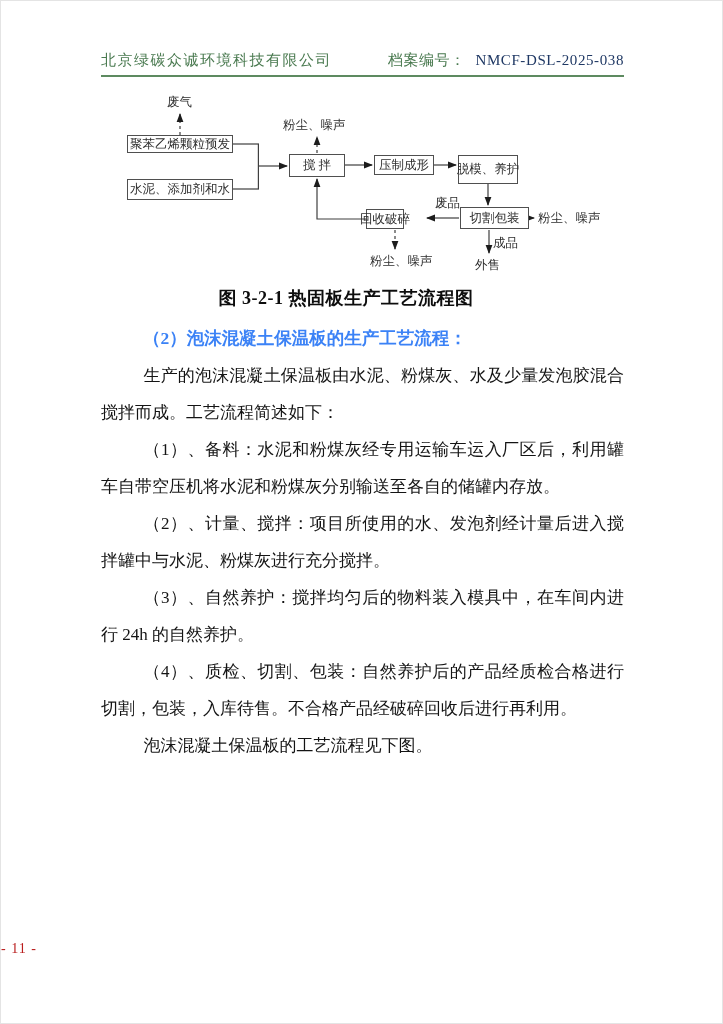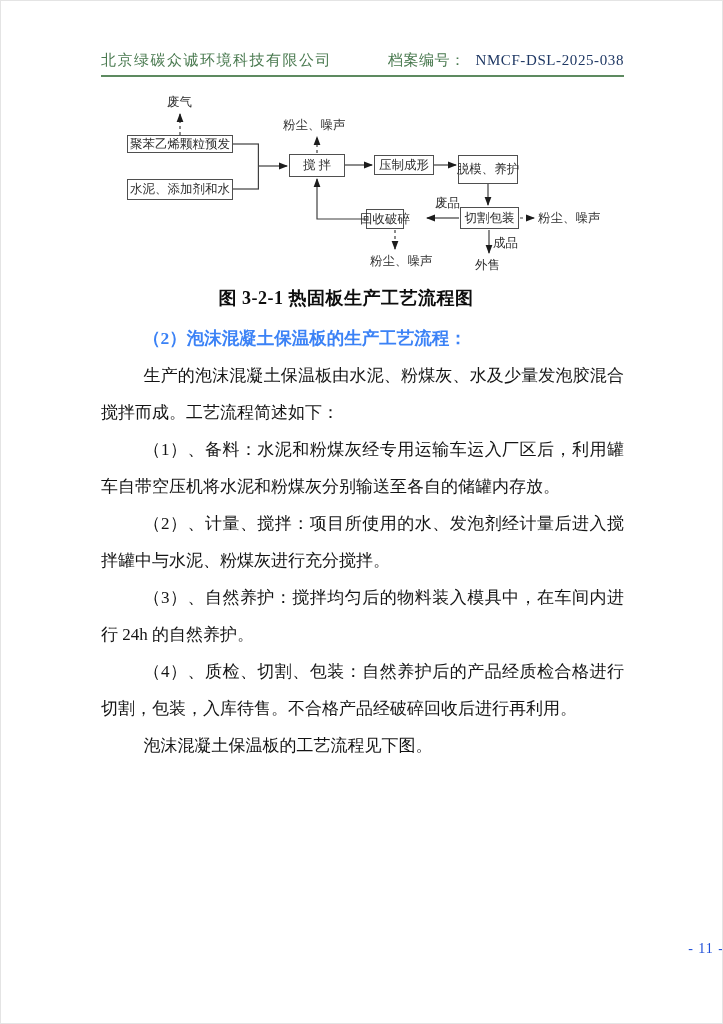--- a/index.html
+++ b/index.html
@@ -66,22 +66,22 @@
   .section-heading {
     font-weight: bold; font-size: 17.5px;
     text-indent: 2.4em; text-align: left;
     color: #3b82f6;
   }
   .body-text p { text-indent: 2.5em; }
   
   .footer {
     position: absolute;
     left: 0; top: 940px; width: 723px;
-    text-align: right;
-    font-size: 14px; color: #1d4ed8; letter-spacing: 1px;
+    text-align: left;
+    font-size: 14px; color: #b91c1c; letter-spacing: 1px;
   }
 </style>
 </head>
 <body>
 
 <div class="page">
 
   <div class="header-row">
     <span class="company">北京绿碳众诚环境科技有限公司</span>
     <span class="archive">
@@ -126,21 +126,21 @@
         <line x1="388" y1="141" x2="388" y2="164" marker-end="url(#arr)"></line>
       </g>
     </svg>
 
     <div class="fc-box" style="left:26px;top:46px;width:106px;height:18px">聚苯乙烯颗粒预发</div>
     <div class="fc-box" style="left:26px;top:90px;width:106px;height:21px">水泥、添加剂和水</div>
     <div class="fc-box" style="left:188px;top:65px;width:56px;height:23px">搅 拌</div>
     <div class="fc-box" style="left:273px;top:66px;width:60px;height:20px">压制成形</div>
     <div class="fc-box" style="left:357px;top:66px;width:60px;height:29px">脱模、养护</div>
     <div class="fc-box" style="left:265px;top:120px;width:38px;height:20px">回收破碎</div>
-    <div class="fc-box" style="left:359px;top:118px;width:59px;height:22px">切割包装</div>
+    <div class="fc-box" style="left:359px;top:118px;width:69px;height:22px">切割包装</div>
 
     <div class="fc-label" style="left:66px;top:6px">废气</div>
     <div class="fc-label" style="left:182px;top:29px">粉尘、噪声</div>
     <div class="fc-label" style="left:334px;top:107px">废品</div>
     <div class="fc-label" style="left:437px;top:122px">粉尘、噪声</div>
     <div class="fc-label" style="left:392px;top:147px">成品</div>
     <div class="fc-label" style="left:374px;top:169px">外售</div>
     <div class="fc-label" style="left:269px;top:165px">粉尘、噪声</div>
   </div>
 

